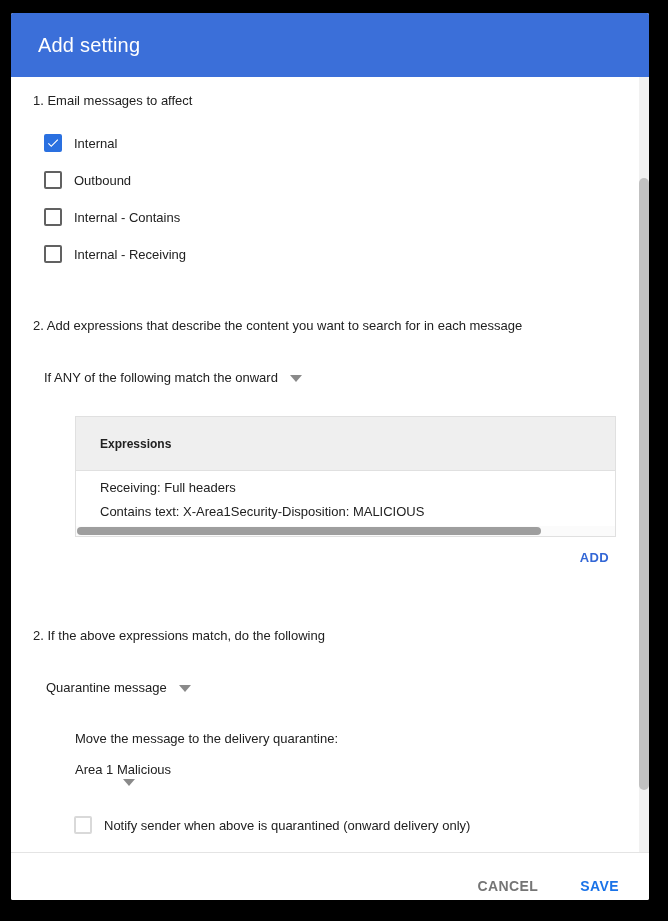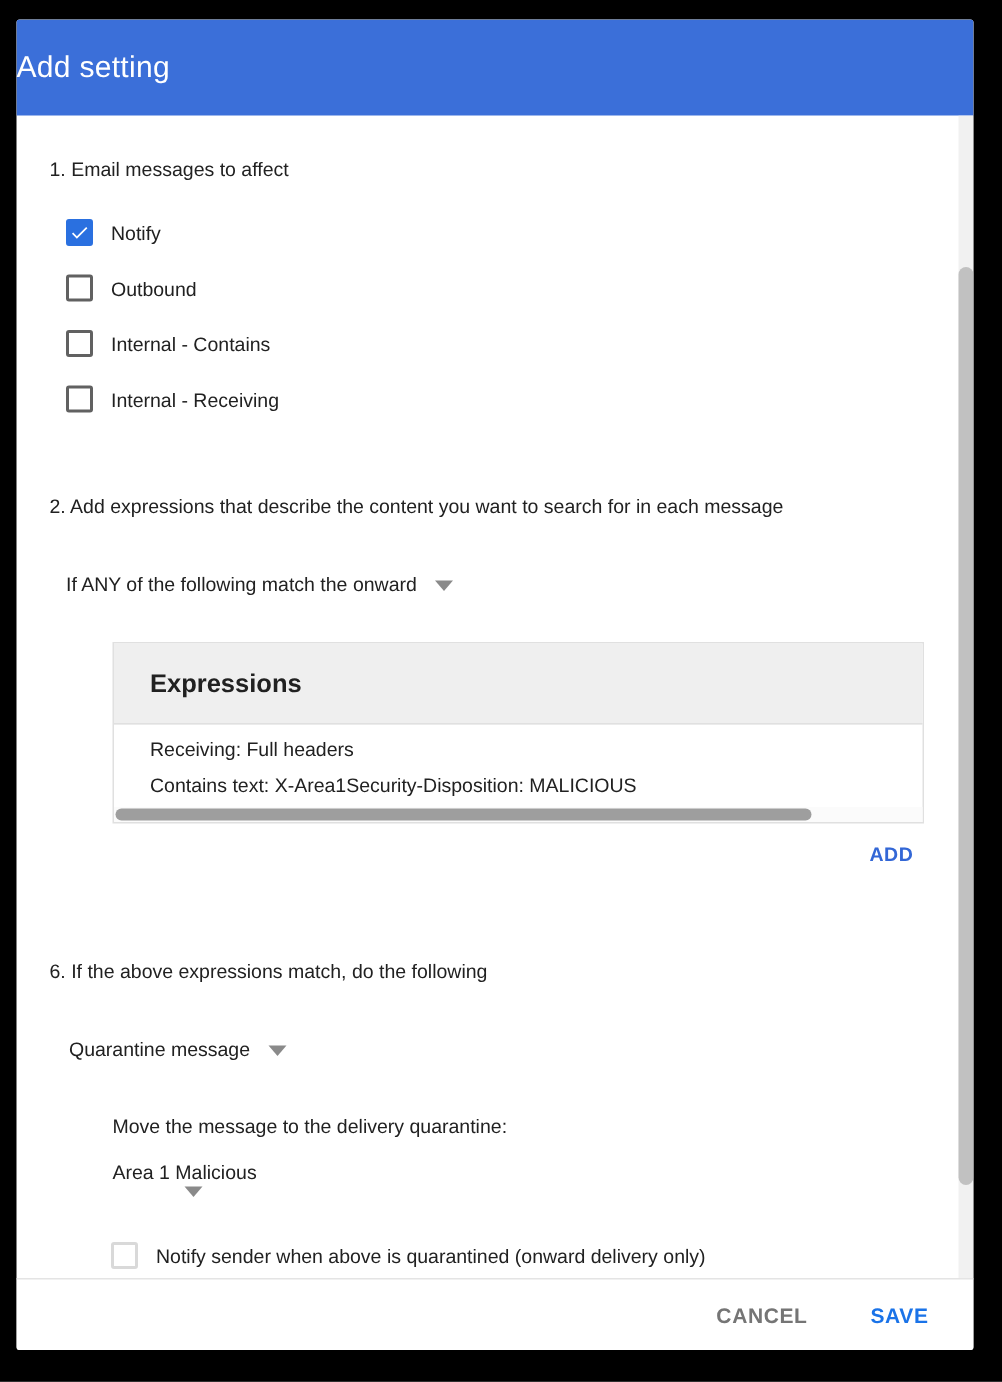--- a/index.html
+++ b/index.html
@@ -13,30 +13,31 @@
   .backdrop { position: absolute; inset: 0; background: #000; }
   .dialog {
     position: absolute; left: 11px; top: 13px;
     width: 638px; height: 887px;
     background: #fff; border-radius: 2px;
     overflow: hidden;
   }
   .dialog-header {
     height: 64px; background: #3b6fd9;
     display: flex; align-items: center;
+    padding-left: 27px;
   }
   .dialog-title {
     color: #fff; font-size: 20px; font-weight: 400; letter-spacing: 0.2px;
   }
   .dialog-body {
     position: relative; height: 775px; overflow: hidden;
     color: #212121; font-size: 13px;
   }
   .section-heading { margin-left: 22px; color: #212121; }
-  .heading-1 { padding-top: 28px; }
+  .heading-1 { padding-top: 16px; }
   .heading-2 { margin-top: 54px; }
   .heading-3 { margin-top: 63px; }
 
   .check-row {
     display: flex; align-items: center;
     margin-left: 33px; height: 20px; cursor: pointer;
   }
   .check-row.first { margin-top: 25px; }
   .check-row + .check-row { margin-top: 17px; }
   .checkbox {
@@ -66,21 +67,21 @@
 
   .expr-table {
     margin: 31px 33px 0 64px;
     border: 1px solid #e0e0e0; background: #fff;
   }
   .expr-head {
     height: 54px; background: #efefef;
     border-bottom: 1px solid #e0e0e0;
     display: flex; align-items: center; padding-left: 24px;
   }
-  .expr-head span { font-size: 17px; font-weight: 700; color: #212121; }
+  .expr-head span { font-size: 12px; font-weight: 700; color: #212121; }
   .expr-rows { padding: 5px 0 2px 24px; }
   .expr-rows div { line-height: 24px; font-size: 13px; color: #212121; white-space: nowrap; }
   .hscroll { position: relative; height: 10px; background: #fbfbfb; }
   .hscroll-thumb {
     position: absolute; left: 1px; top: 1px;
     width: 86%; height: 8px; border-radius: 4px; background: #9e9e9e;
   }
   .add-row { text-align: right; padding-right: 40px; margin-top: 13px; }
   .add-link {
     color: #3367d6; font-weight: 700; font-size: 13px;
@@ -101,21 +102,21 @@
   .vscroll-thumb {
     position: absolute; right: 0; top: 101px;
     width: 10px; height: 612px;
     background: #c1c1c1; border-radius: 5px;
   }
 
   .dialog-footer {
     position: absolute; left: 0; right: 0; bottom: 0;
     height: 48px; background: #fff;
     border-top: 1px solid #e4e4e4;
-    display: flex; align-items: center; justify-content: flex-end;
+    display: flex; align-items: flex-end; justify-content: flex-end;
     padding-right: 28px; gap: 38px;
   }
   .btn {
     background: none; border: none; cursor: pointer;
     font-family: inherit; font-size: 14px; font-weight: 700;
     letter-spacing: 0.4px; padding: 6px 2px;
   }
   .btn-cancel { color: #757575; }
   .btn-save { color: #1a73e8; }
 </style>
@@ -132,21 +133,21 @@
     <div class="dialog-body">
 
       <div class="section-heading heading-1">1. Email messages to affect</div>
 
       <div class="check-row first">
         <span class="checkbox checked">
           <svg viewBox="0 0 24 24">
               <path d="M9 16.2L4.8 12l-1.4 1.4L9 19 21 7l-1.4-1.4z" fill="#ffffff"></path>
             </svg>
         </span>
-        <span class="check-label">Notify</span>
+        <span class="check-label">Internal</span>
       </div>
 
       <div class="check-row">
         <span class="checkbox">
           
         </span>
         <span class="check-label">Outbound</span>
       </div>
 
       <div class="check-row">
@@ -180,21 +181,21 @@
         </div>
         <div class="hscroll">
           <div class="hscroll-thumb"></div>
         </div>
       </div>
 
       <div class="add-row">
         <a class="add-link">ADD</a>
       </div>
 
-      <div class="section-heading heading-3">6. If the above expressions match, do the following</div>
+      <div class="section-heading heading-3">2. If the above expressions match, do the following</div>
 
       <div class="select-row select-action">
         <span>Quarantine message</span>
         <span class="dd-arrow"></span>
       </div>
 
       <div class="quarantine-label">Move the message to the delivery quarantine:</div>
 
       <div class="select-row select-quarantine">
         <span>Area 1 Malicious</span>

